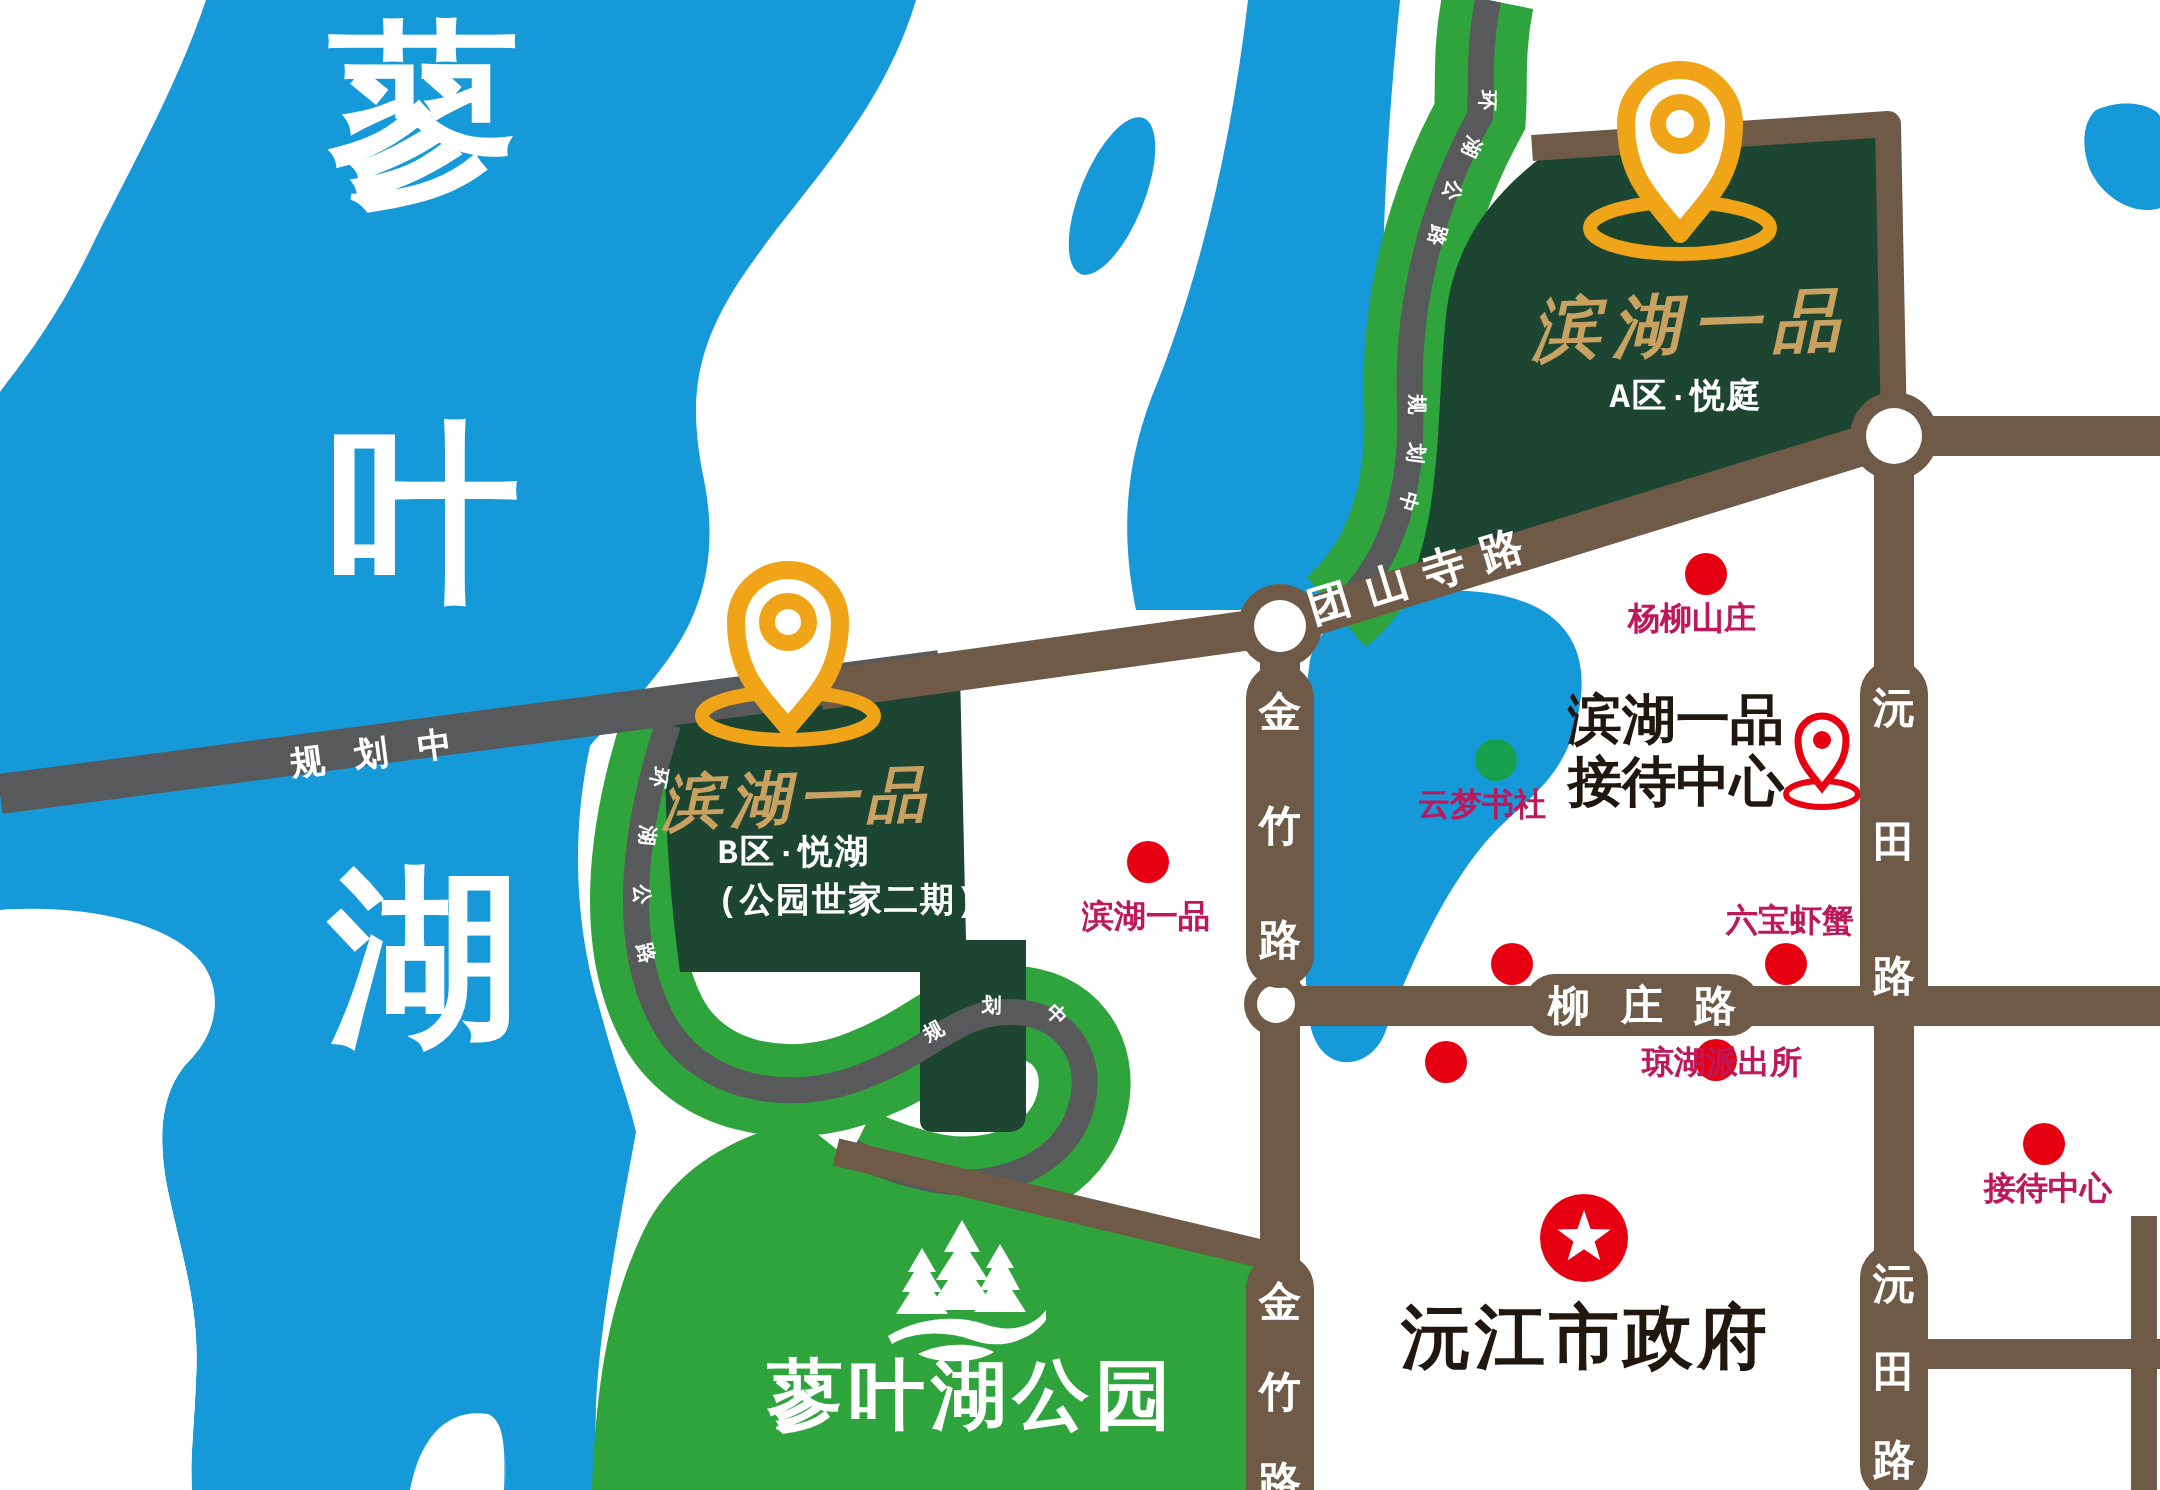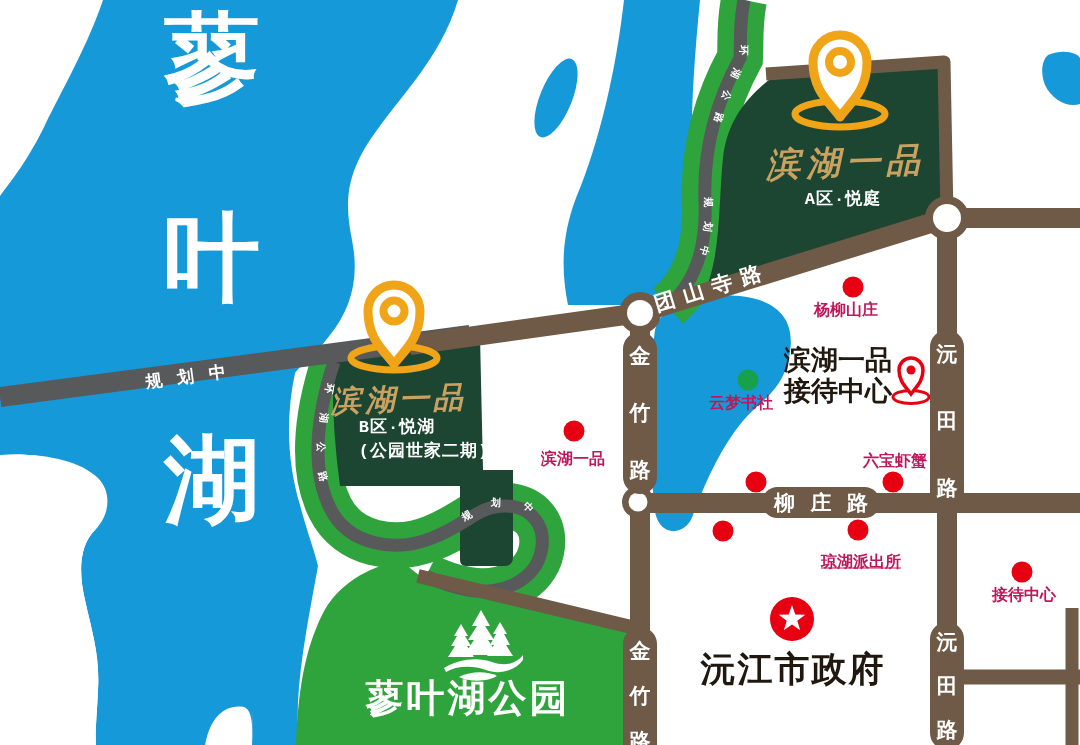--- a/index.html
+++ b/index.html
@@ -202,25 +202,25 @@
   <div class="abs poi-label" style="left:573px;top:459px;">滨湖一品</div>
 
   <div class="poi-dot" style="left:756px;top:482px;"></div>
 
   <div class="abs poi-label" style="left:895px;top:461px;">六宝虾蟹</div>
   <div class="poi-dot" style="left:893px;top:482px;"></div>
 
   <div class="poi-dot" style="left:723px;top:531px;"></div>
 
   <div class="poi-dot" style="left:858px;top:530px;"></div>
-  <div class="abs poi-label" style="left:861px;top:562px;text-decoration:underline;">琼湖派出所</div>
+  <div class="abs poi-label" style="left:861px;top:532px;">琼湖派出所</div>
 
   <div class="poi-dot" style="left:1022px;top:572px;"></div>
   <div class="abs poi-label" style="left:1024px;top:595px;">接待中心</div>
 
   <div class="abs big-label" style="left:838px;top:360px;font-size:27px;">滨湖一品</div>
   <div class="abs big-label" style="left:838px;top:391px;font-size:27px;">接待中心</div>
 
   <div class="abs big-label" style="left:793px;top:669px;font-size:35px;letter-spacing:2px;">沅江市政府</div>
 
-  <div class="abs" style="left:468px;top:698px;font-size:38px;font-weight:bold;color:#fff;letter-spacing:3px;">蓼叶湖公园</div>
+  <div class="abs" style="left:486px;top:698px;font-size:38px;font-weight:bold;color:#fff;letter-spacing:3px;">蓼叶湖公园</div>
 
 </div>
 
 </body></html>

